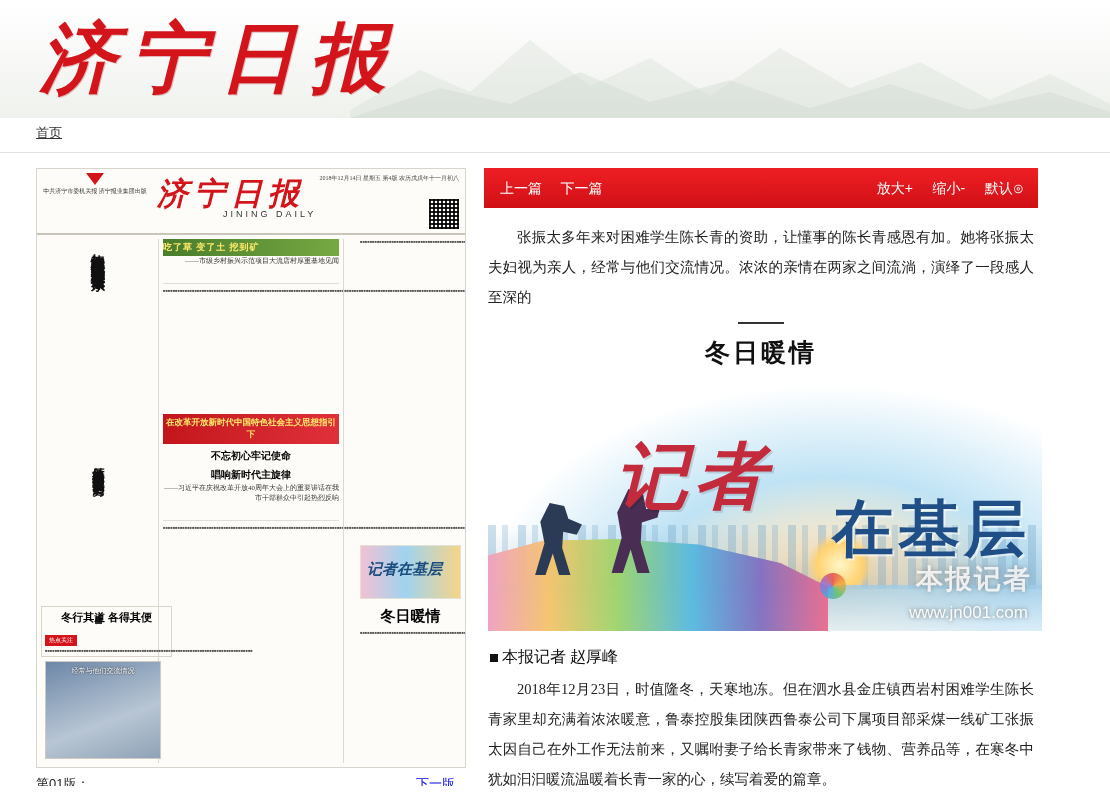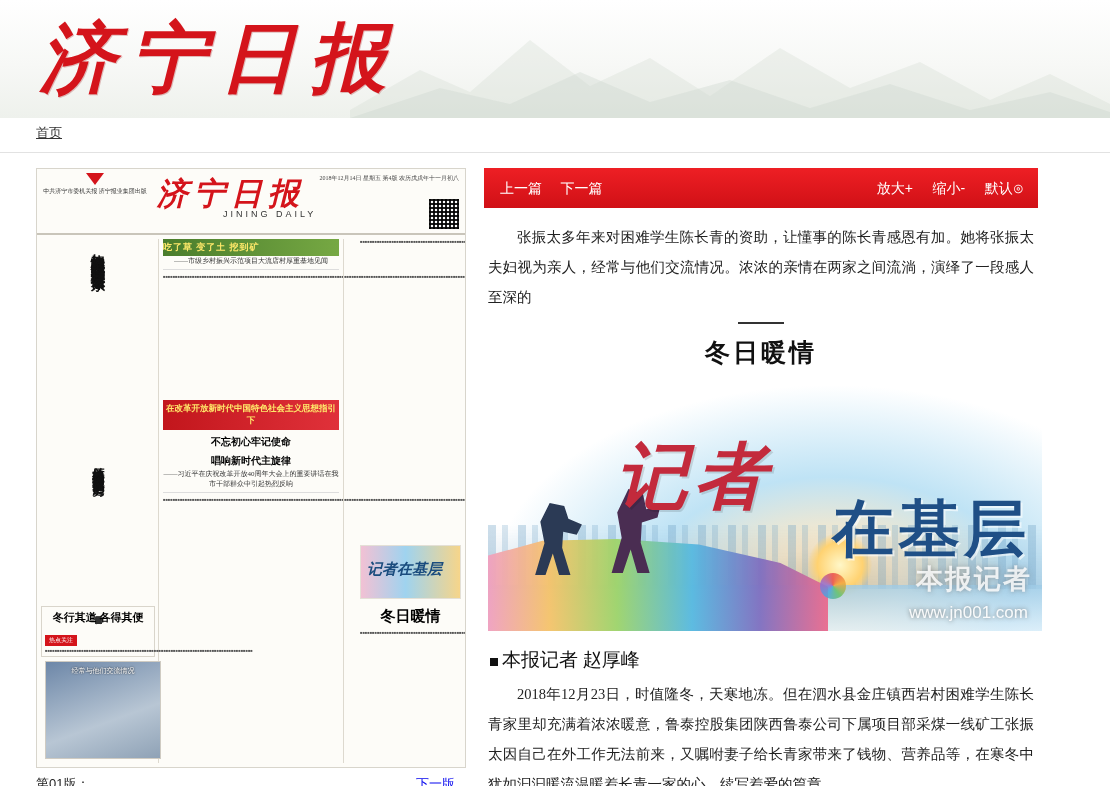--- a/index.html
+++ b/index.html
@@ -207,22 +207,22 @@
     font-weight: bold;
     text-align: left;
     padding: 2px 0;
     letter-spacing: 1px;
   }
   .mid-title {
     font-size: 17px; font-weight: bold; text-align: center;
     margin: 4px 0 1px 0;
   }
   .mid-sub {
-    font-size: 7px; text-align: center; color: #333;
-    border-bottom: 1px solid #ddd; padding-bottom: 3px;
+    font-size: 7px; text-align: right; color: #333;
+    border-bottom: 1px solid #ddd; padding-bottom: 17px;
   }
   .red-banner {
     background: linear-gradient(90deg,#c2161c,#e0313a);
     color: #ffe96a;
     font-size: 8.5px;
     font-weight: bold;
     text-align: center;
     padding: 3px 0;
     margin-top: 6px;
   }
@@ -395,21 +395,21 @@
     font-family: "Liberation Sans", sans-serif;
   }
   .wm-logo {
     position: absolute; right: 196px; bottom: 32px;
     width: 26px; height: 26px; border-radius: 50%;
     background: conic-gradient(#e94b4b,#f3a33c,#63c267,#4aa3e0,#9a6ad0,#e94b4b);
     opacity: .85;
   }
 
   .byline {
-    font-size: 19px;
+    font-size: 16px;
     color: #111;
     margin: 16px 0 6px 2px;
     font-family: "Liberation Serif", serif;
   }
   .byline .sq {
     display: inline-block; width: 8px; height: 8px; background: #111;
     margin-right: 4px;
   }
   .cut {
     position: absolute; left: 0; top: 786px; width: 1110px; height: 8px;
@@ -442,21 +442,21 @@
       <div class="np-meta">2018年12月14日 星期五 第4版 农历戊戌年十一月初八</div>
       <div class="qr"></div>
     </div>
 
     <div class="np-body">
 
       <div class="np-col-left">
         <div class="vert-head">加快构建中国特色哲学社会科学体系学术体系话语体系</div>
         <div class="vert-head" style="font-size:12px;height:150px;">总结历史经验揭示历史规律把握历史趋势</div>
         <div class="vert-sub">习近平致信祝贺中国社会科学院中国历史研究院成立并强调</div>
-        <div class="box-news" style="position:absolute;left:0;bottom:106px;width:114px;">
+        <div class="box-news" style="position:absolute;left:0;bottom:106px;width:131px;">
           <h4>冬行其道 各得其便</h4>
           <div class="redtag">热点关注</div>
           <div class="tiny cols2">
             <span>■■■■■■■■■■■■■■■■■■■■■■■■■■■■■■■■■■■■■■■■■■■■■■■■■■■■■■■■■■■■■■■■■■■■■■■■■■■■■■■■■■■■■■</span>
           </div>
         </div>
         <div class="photo-block">
           <div class="photo-cap">经常与他们交流情况</div>
         </div>
       </div>

